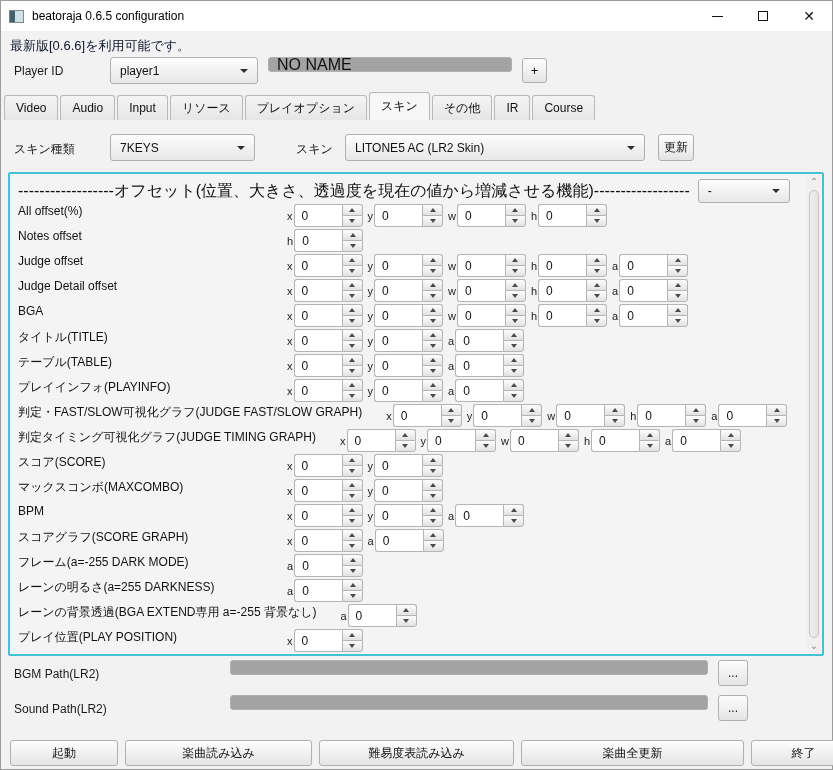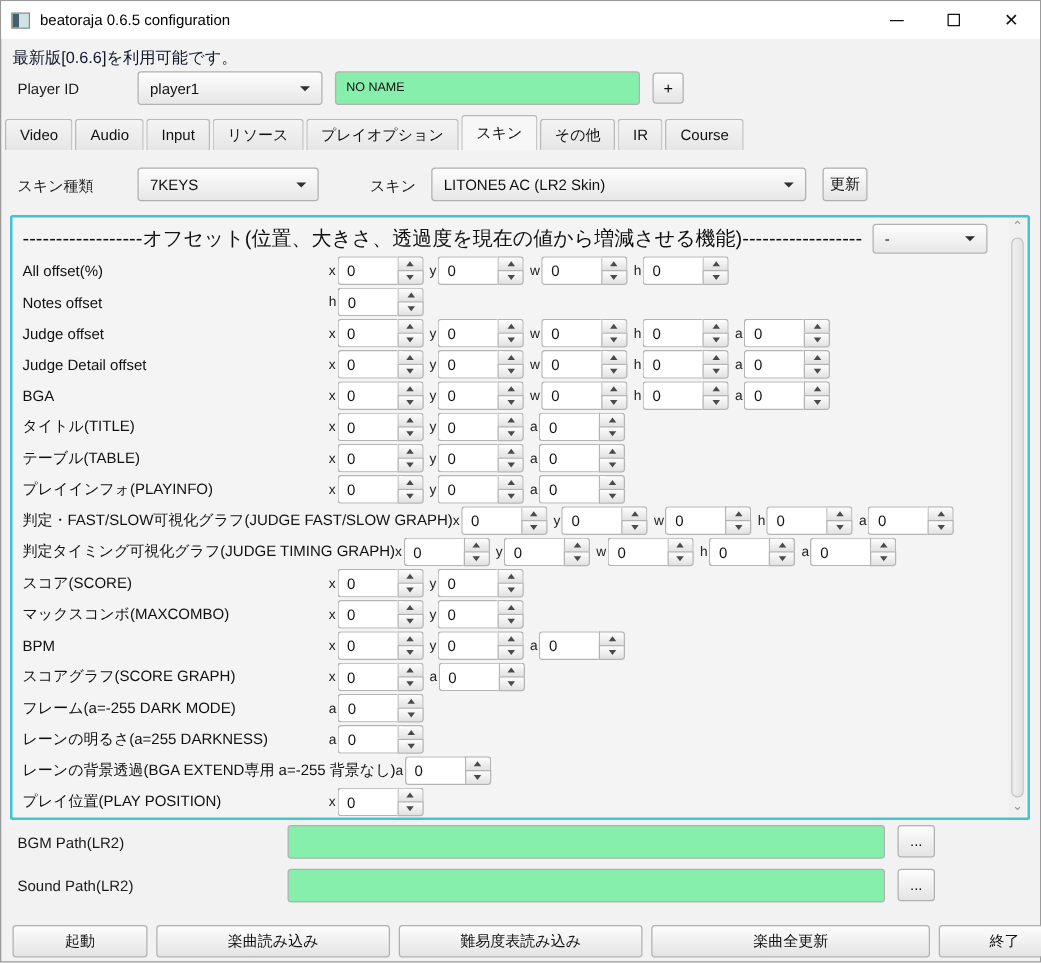--- a/index.html
+++ b/index.html
@@ -22,22 +22,22 @@
   .glyph-max { width:10px; height:10px; border:1px solid #111; display:block; }
   .glyph-close { font-size:14px; color:#111; line-height:1; font-weight:400; }
   
   .update-link { position:absolute; left:10px; top:37px; color:#0f172a; font-size:13px; }
   
   .combo { position:absolute; height:27px; background:linear-gradient(#fdfdfd,#e7e7e7);
     border:1px solid #b0b0b0; border-radius:3px; display:flex; align-items:center;
     justify-content:space-between; padding:0 9px; font-size:12px; color:#111; }
   .combo-arrow { width:0; height:0; border-left:4px solid transparent; border-right:4px solid transparent;
     border-top:4.5px solid #2f2f2f; margin-left:8px; }
-  .text-input { position:absolute; height:27px; background:#86efac; border:1px solid #b0b0b0;
-    border-radius:3px; font-size:10px; padding:0 8px; display:flex; align-items:center; color:#111; }
+  .text-input { position:absolute; height:15px; background:#a3a3a3; border:1px solid #b0b0b0;
+    border-radius:3px; font-size:16px; padding:0 8px; display:flex; align-items:center; color:#111; }
   .btn { background:linear-gradient(#fdfdfd,#e4e4e4); border:1px solid #b0b0b0; border-radius:3px;
     display:flex; align-items:center; justify-content:center; font-size:12px; color:#111; }
   
   .player-label { position:absolute; left:14px; top:64px; }
   .player-combo { left:110px; top:57px; width:148px;gap:44px; }
   .name-input { left:268px; top:57px; width:244px; }
   .plus-btn { position:absolute; left:522px; top:58px; width:25px; height:25px; font-size:13px; }
   
   .tab-bar { position:absolute; left:4px; top:92px; height:28px; display:flex; align-items:flex-end; }
   .tab { height:25px; padding:0 11px; margin-right:2px; display:flex; align-items:center;
@@ -50,21 +50,21 @@
   .skin-label { position:absolute; left:296px; top:141px; }
   .skin-combo { left:345px; top:134px; width:300px; }
   .skin-update-btn { position:absolute; left:658px; top:134px; width:36px; height:27px; }
   
   .offset-panel { position:absolute; left:8px; top:172px; width:816px; height:484px;
     border:2px solid #43c2d4; border-radius:2px; background:#f4f4f4; }
   .panel-inner { position:absolute; left:2px; top:2px; right:18px; bottom:0; padding:2px 0 0 6px; overflow:hidden; }
   .offset-header { height:26px; display:flex; align-items:center; white-space:nowrap; }
   .offset-header-label { font-size:16px; color:#111; }
   .header-combo { position:static; height:24px; width:92px; margin-left:8px; flex-shrink:0; }
-  .offset-row { height:25px; display:flex; align-items:center; white-space:nowrap; }
+  .offset-row { height:25px; display:flex; align-items:flex-start; white-space:nowrap;gap:24px; }
   .row-label { min-width:245px; flex-shrink:0; font-size:12px; color:#111; }
   .row-fields { display:flex; align-items:center; }
   .field-group { display:flex; align-items:center; margin-right:5px; }
   .field-key { font-size:11px; color:#222; margin-right:1px; }
   .spinner { display:flex; height:23px; }
   .spin-value { width:48px; background:#fff; border:1px solid #b4b4b4; border-right:none;
     border-radius:3px 0 0 3px; font-size:12px; display:flex; align-items:center; padding-left:7px; color:#111; }
   .spin-arrows { width:21px; display:flex; flex-direction:column; }
   .spin-btn { flex:1; background:linear-gradient(#fdfdfd,#e2e2e2); border:1px solid #b4b4b4;
     display:flex; align-items:center; justify-content:center; }

